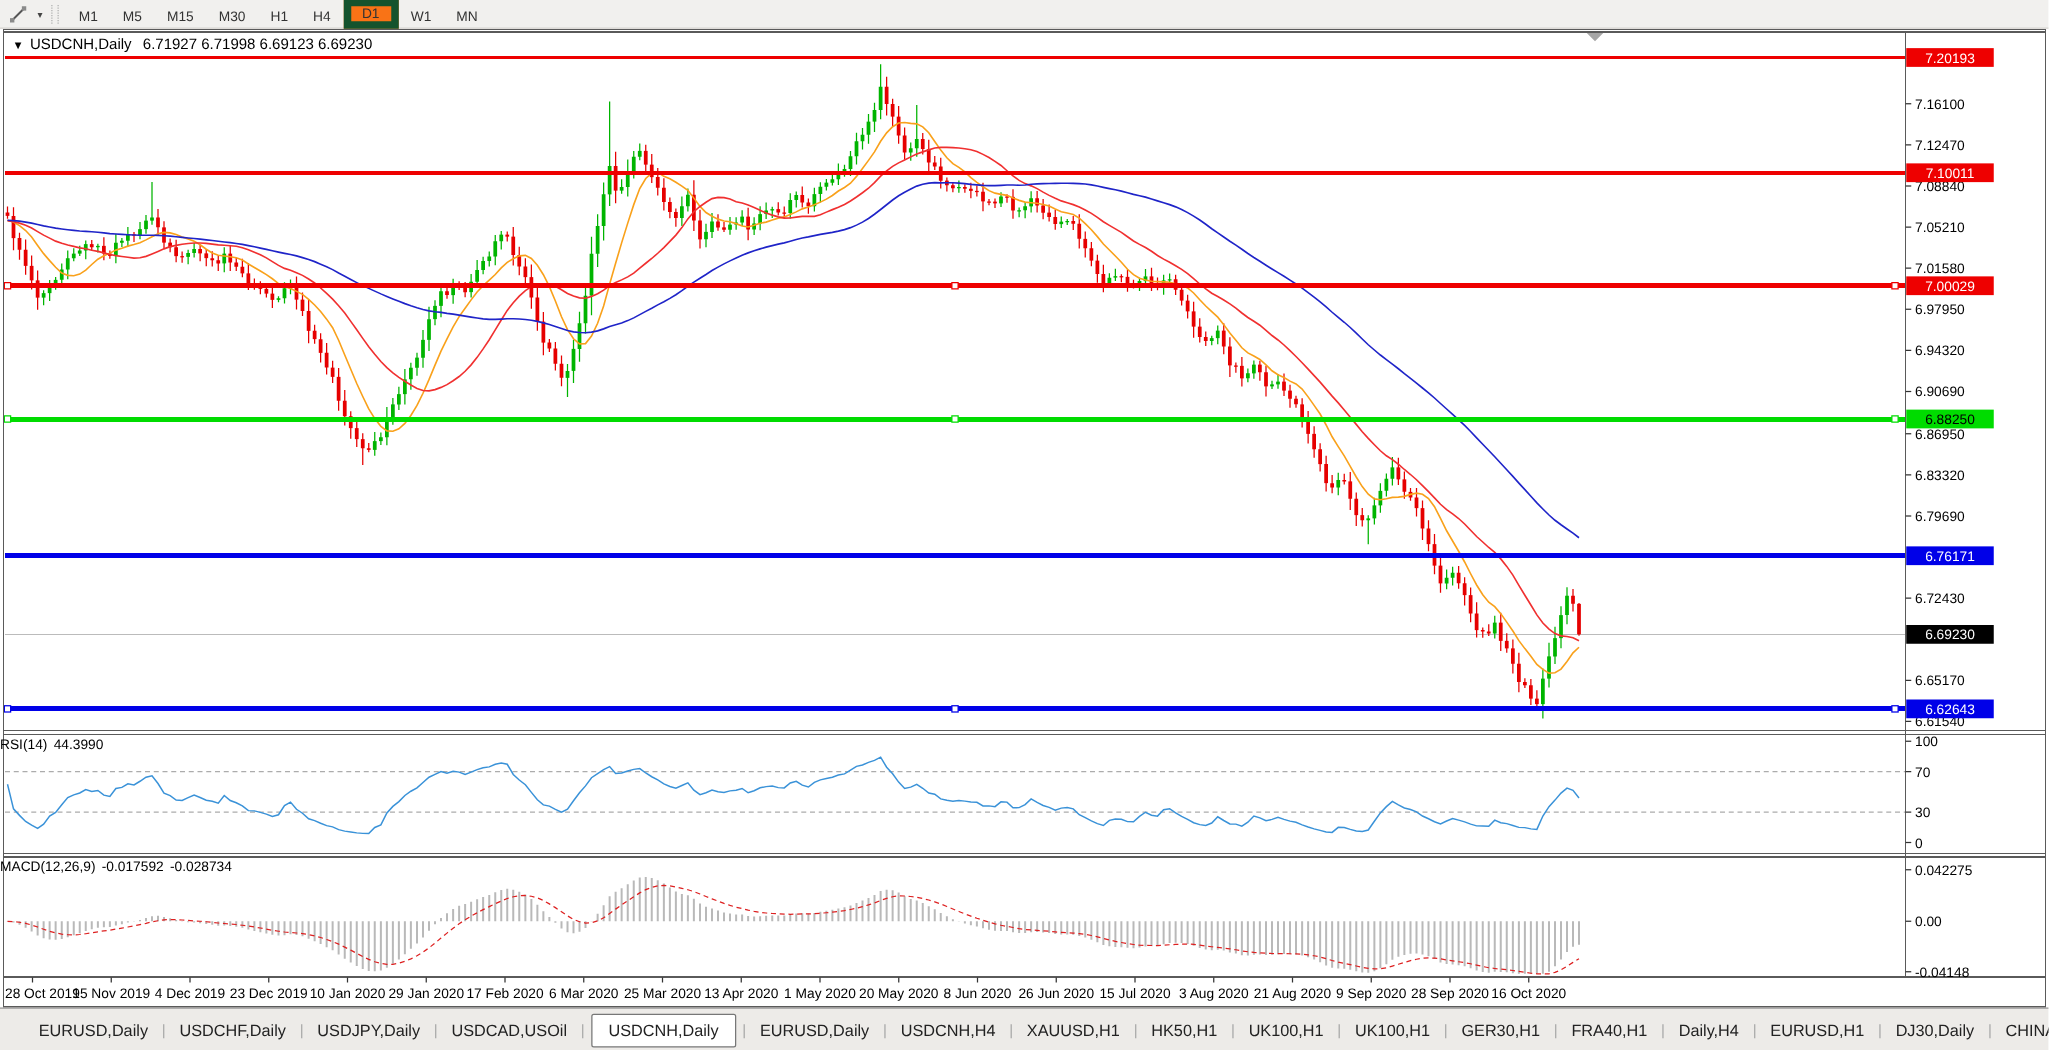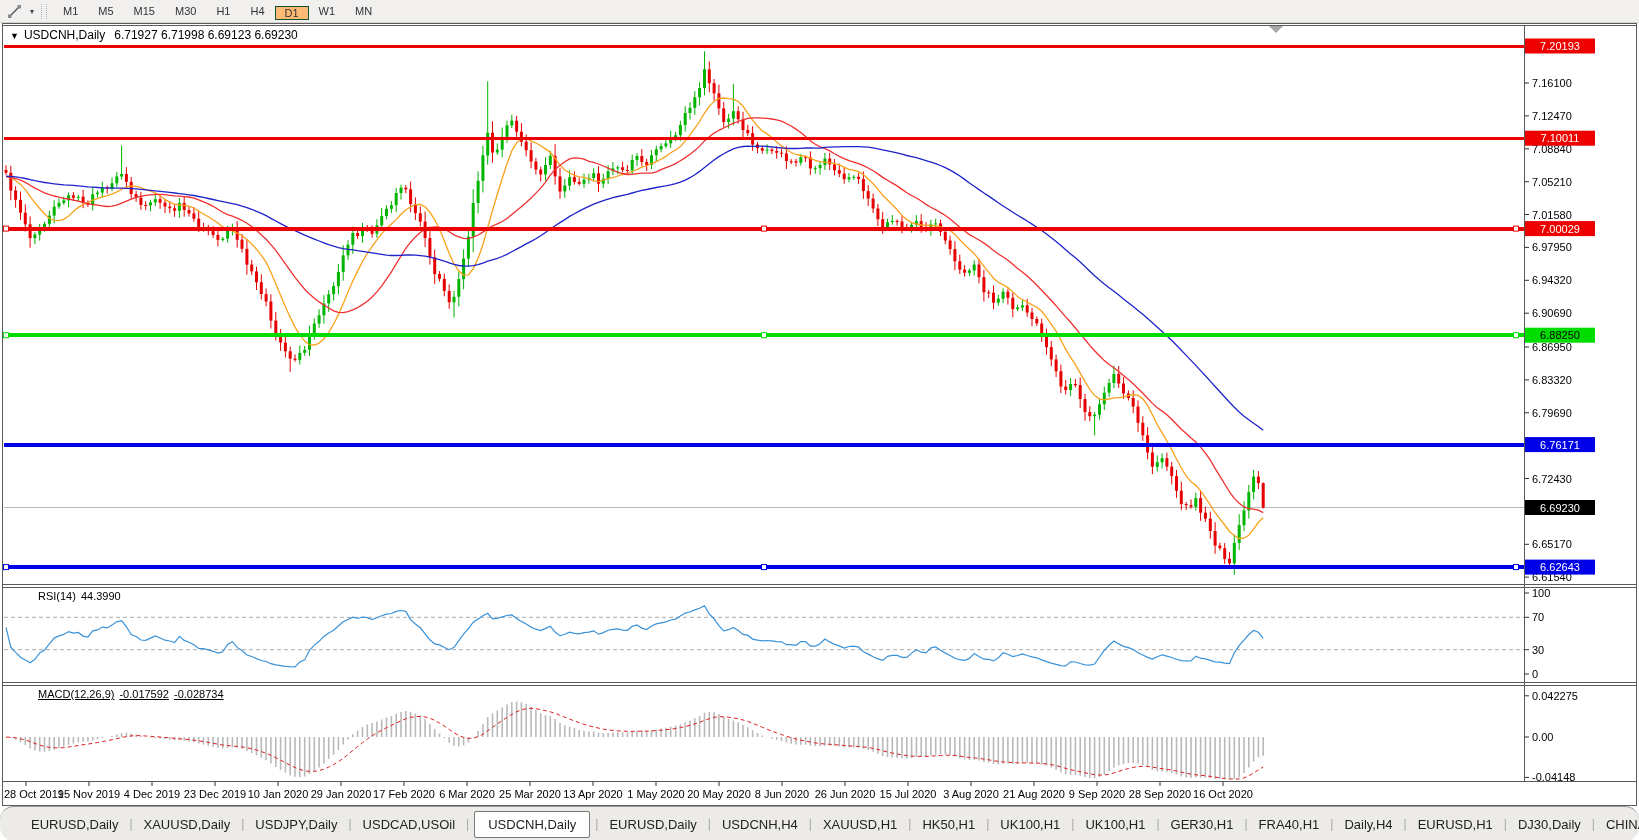--- a/index.html
+++ b/index.html
@@ -5,32 +5,32 @@
   html,body{margin:0;padding:0;background:#fff;}
   #app{position:relative;width:1639px;height:840px;overflow:hidden;background:#FFFFFF;
        font-family:"Liberation Sans","DejaVu Sans",sans-serif;}
   .toolbar{position:absolute;top:0;left:0;width:1639px;height:22px;background:#F1F0EE;
            border-bottom:1px solid #D6D4D0;display:flex;align-items:center;z-index:5;}
   .tool-icon-btn{width:22px;height:18px;display:flex;align-items:center;justify-content:center;margin-left:3px;}
   .tool-caret{font-size:8px;color:#444;width:14px;text-align:center;}
   .grip{width:4px;height:15px;border-left:1px dotted #AFAFAF;border-right:1px dotted #AFAFAF;margin:0 6px 0 2px;}
   .tf-group{display:flex;align-items:flex-end;}
   .tf-btn{font-size:11px;color:#333;padding:3px 10px;}
-  .tf-btn.active{background:#fdba74;border:1px solid #14532d;padding:0 9px;}
+  .tf-btn.active{background:#f97316;border:6px solid #14532d;padding:0 9px;}
   #chart-svg{position:absolute;left:0;top:0;z-index:1;}
   .chart-header{position:absolute;left:10px;top:28px;font-size:12px;color:#000;z-index:3;white-space:nowrap;}
   .chart-header .collapse{font-size:9px;color:#000;}
   .chart-header .sym{margin-left:5px;}
   .chart-header .ohlc{margin-left:9px;}
-  .panel-label{position:absolute;left:10px;font-size:11px;color:#000;z-index:3;white-space:nowrap;padding-left:28px;}
+  .panel-label{position:absolute;left:0;font-size:11px;color:#000;z-index:3;white-space:nowrap;}
   #rsi-label{top:590px;}
-  #macd-label{top:688px;text-decoration:underline;}
+  #macd-label{top:688px;}
   .panel-label span{margin-right:5px;}
   .tabbar{position:absolute;left:0;top:806px;width:1639px;height:34px;background:#EDEBE8;
-          border-top:1px solid #9A9A9A;display:flex;align-items:center;z-index:5;border-radius:14px;}
+          border-top:1px solid #9A9A9A;display:flex;align-items:center;z-index:5;}
   .tabs{display:flex;align-items:center;margin-left:20px;}
   .tab{font-size:13px;color:#222;padding:0 11px;line-height:27px;white-space:nowrap;}
   .tab.active{background:#FFFFFF;border:1px solid #777;border-radius:2px;line-height:25px;padding:0 13px;margin:0 5px;}
   .tabsep{color:#A8A8A8;font-size:12px;}
   svg text{font-family:"Liberation Sans","DejaVu Sans",sans-serif;}
 </style>
 </head>
 <body>
 
 <div id="app">
@@ -473,21 +473,21 @@
   </div>
 
   <div class="panel-label" id="macd-label">
     <span>MACD(12,26,9)</span><span>-0.017592</span><span>-0.028734</span>
   </div>
 
   <div class="tabbar">
     <div class="tabs" id="tabs">
         <span class="tab">EURUSD,Daily</span>
         <span class="tabsep">|</span>
-        <span class="tab">XAUUSD,Daily</span>
+        <span class="tab">USDCHF,Daily</span>
         <span class="tabsep">|</span>
         <span class="tab">USDJPY,Daily</span>
         <span class="tabsep">|</span>
         <span class="tab">USDCAD,USOil</span>
         <span class="tabsep">|</span>
         <span class="tab active">USDCNH,Daily</span>
         <span class="tabsep">|</span>
         <span class="tab">EURUSD,Daily</span>
         <span class="tabsep">|</span>
         <span class="tab">USDCNH,H4</span>

